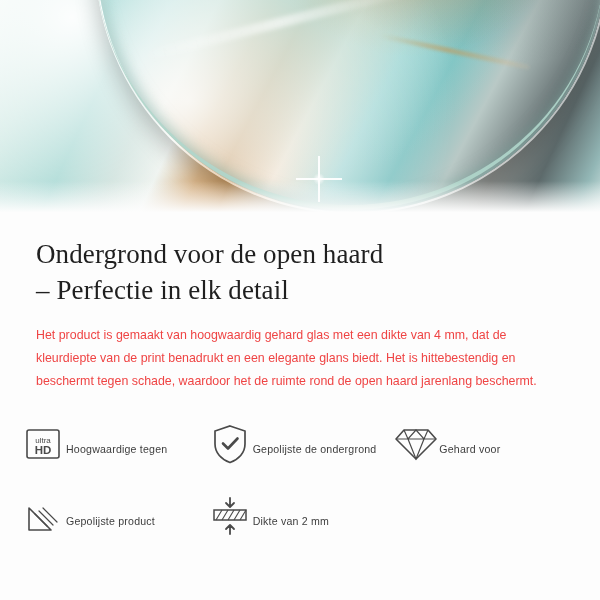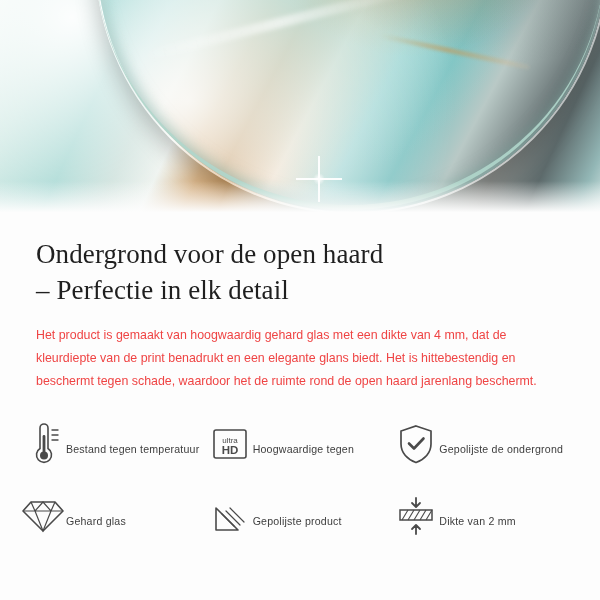--- a/index.html
+++ b/index.html
@@ -225,31 +225,20 @@
   <div class="content">
     <h1 class="headline">
       <span>Ondergrond voor de open haard</span>
       <span class="line2">– Perfectie in elk detail</span>
     </h1>
     <p class="body-copy">Het product is gemaakt van hoogwaardig gehard glas met een dikte van 4 mm, dat de kleurdiepte van de print benadrukt en een elegante glans biedt. Het is hittebestendig en beschermt tegen schade, waardoor het de ruimte rond de open haard jarenlang beschermt.</p>
   </div>
 
   <div class="features">
 
-    <div class="feature">
-      <div class="feature-icon">
-        <svg width="40" height="44" viewBox="0 0 40 44">
-          <path d="M17 6a4 4 0 0 1 8 0v20.5a7.5 7.5 0 1 1-8 0Z" fill="none" stroke="#4a4a4a" stroke-width="1.6"></path>
-          <circle cx="21" cy="33.5" r="4" fill="#4a4a4a"></circle>
-          <rect x="19.6" y="13" width="2.8" height="18" rx="1.4" fill="#4a4a4a"></rect>
-          <path d="M29 8h6M29 13h6M29 18h6" stroke="#4a4a4a" stroke-width="1.4" stroke-linecap="round"></path>
-        </svg>
-      </div>
-      <div class="feature-label">Bestand tegen temperatuur</div>
-    </div>
 
     <div class="feature">
       <div class="feature-icon">
         <svg width="42" height="42" viewBox="0 0 42 42">
           <rect x="5" y="7" width="32" height="28" rx="2" fill="none" stroke="#4a4a4a" stroke-width="1.6"></rect>
           <text x="21" y="19.5" text-anchor="middle" font-family="Liberation Sans, sans-serif" font-size="8" fill="#4a4a4a">ultra</text>
           <text x="21" y="31" text-anchor="middle" font-family="Liberation Sans, sans-serif" font-size="11.5" font-weight="bold" fill="#4a4a4a">HD</text>
         </svg>
       </div>
       <div class="feature-label">Hoogwaardige tegen</div>
@@ -265,21 +254,21 @@
       <div class="feature-label">Gepolijste de ondergrond</div>
     </div>
 
     <div class="feature">
       <div class="feature-icon">
         <svg width="44" height="40" viewBox="0 0 44 40">
           <path d="M10 6h24l8 9-20 20L2 15Z" fill="none" stroke="#4a4a4a" stroke-width="1.6" stroke-linejoin="round"></path>
           <path d="M2 15h40M10 6l4 9 8-9 8 9 4-9M14 15l8 20 8-20" fill="none" stroke="#4a4a4a" stroke-width="1.2"></path>
         </svg>
       </div>
-      <div class="feature-label">Gehard glas</div>
+      <div class="feature-label">Gehard voor</div>
     </div>
 
     <div class="feature">
       <div class="feature-icon">
         <svg width="40" height="40" viewBox="0 0 40 40">
           <path d="M6 34V12L28 34Z" fill="none" stroke="#4a4a4a" stroke-width="1.6" stroke-linejoin="round"></path>
           <path d="M12 18l12 12M16 15l14 14M20 12l14 14" fill="none" stroke="#4a4a4a" stroke-width="1.2" stroke-linecap="round"></path>
         </svg>
       </div>
       <div class="feature-label">Gepolijste product</div>

